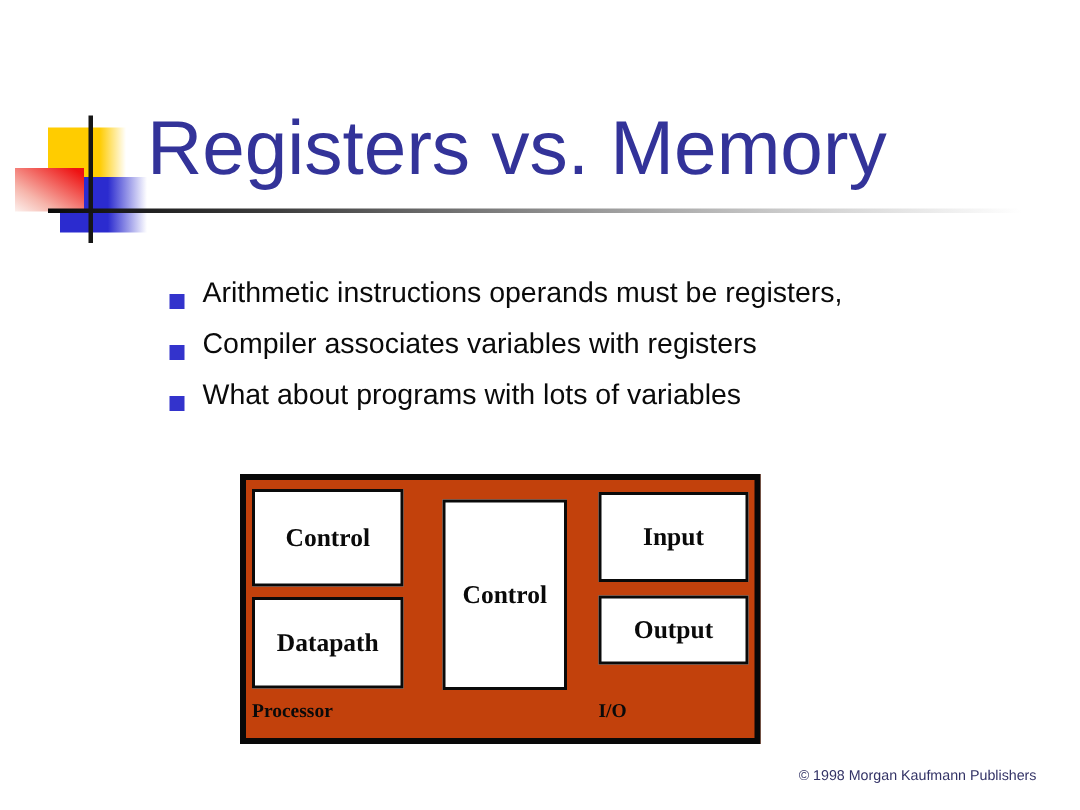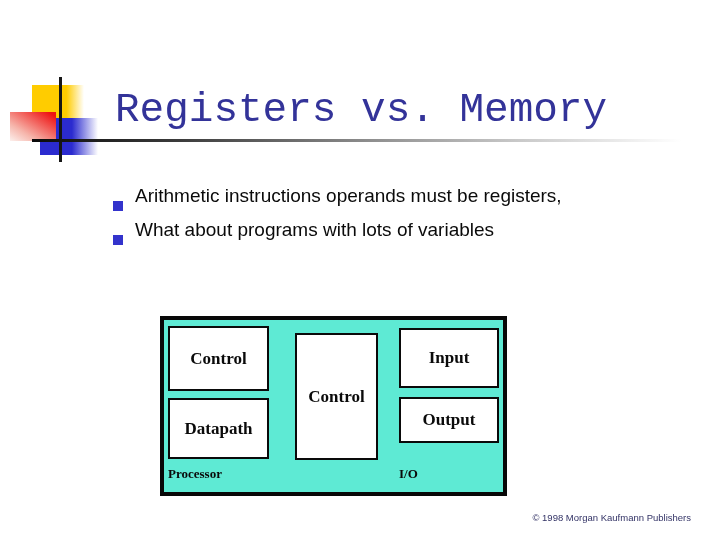--- a/index.html
+++ b/index.html
@@ -14,34 +14,34 @@
     background:linear-gradient(to right,#ffcc00 0,#ffcc00 66%,rgba(255,204,0,0) 100%);}
   .sq-blue{left:40px;top:118px;width:58px;height:37px;z-index:2;
     background:linear-gradient(to right,#2b2bcf 0,#2b2bcf 55%,rgba(43,43,207,0) 100%);}
   .sq-red{left:10px;top:112px;width:46px;height:29px;z-index:3;
     background:linear-gradient(to bottom left,#ee1212 8%,#f6b5ab 70%,rgba(250,228,222,.55) 100%);}
   .vline{position:absolute;left:59px;top:77px;width:3px;height:85px;background:#161616;z-index:4;}
   .hline{position:absolute;left:32px;top:139px;width:676px;height:3px;z-index:4;
     background:linear-gradient(to right,#0a0a0a 0,#3c3c3c 22%,#8e8e8e 50%,#c9c9c9 72%,rgba(255,255,255,0) 96%);}
   
   .title{
-    position:absolute;left:98px;top:71px;margin:17px;
-    font-size:41px;font-weight:400;line-height:1.08;color:#333399;
-    letter-spacing:0;white-space:nowrap;font-family:Liberation Mono, monospace;
+    position:absolute;left:98px;top:71px;margin:0;
+    font-size:51px;font-weight:400;line-height:1.08;color:#333399;
+    letter-spacing:0;white-space:nowrap;
   }
   
   .bullets{position:absolute;left:113px;top:181px;width:585px;color:#0a0a0a;}
-  .bullet-row{display:flex;align-items:flex-end;}
+  .bullet-row{display:flex;align-items:center;}
   .bullet-row + .bullet-row{margin-top:4px;}
   .marker{flex:0 0 auto;width:10px;height:10px;margin:10px 12px 0 0;background:#3333cc;}
   .btext{font-size:19px;line-height:30px;}
   .sub{padding-left:22px;}
   
   .diagram{position:absolute;left:160px;top:316px;width:347px;height:180px;
-    border:4px solid #080808;background:#5eead4;}
+    border:4px solid #080808;background:#c2410c;}
   .dbox{position:absolute;border:2px solid #0a0a0a;background:#ffffff;
     display:flex;align-items:center;justify-content:center;
     font-family:"Liberation Serif",serif;font-weight:bold;font-size:17px;color:#0a0a0a;}
   .box-control {left:4px;  top:6px;  width:101px;height:65px;}
   .box-datapath{left:4px;  top:78px; width:101px;height:61px;}
   .box-memory  {left:131px;top:13px; width:83px; height:127px;}
   .box-input   {left:235px;top:8px;  width:100px;height:60px;}
   .box-output  {left:235px;top:77px; width:100px;height:46px;}
   .dlabel{position:absolute;top:146px;
     font-family:"Liberation Serif",serif;font-weight:bold;font-size:13px;color:#0a0a0a;}
@@ -66,20 +66,26 @@
   <div class="bullets">
     <div class="bullet-row">
       <span class="marker"></span>
       <div class="btext">
         <div>Arithmetic instructions operands must be registers,</div>
       </div>
     </div>
     <div class="bullet-row">
       <span class="marker"></span>
       <div class="btext">
+        <div>Compiler associates variables with registers</div>
+      </div>
+    </div>
+    <div class="bullet-row">
+      <span class="marker"></span>
+      <div class="btext">
         <div>What about programs with lots of variables</div>
       </div>
     </div>
   </div>
 
   <div class="diagram">
     <div class="dbox box-control">Control</div>
     <div class="dbox box-memory">Control</div>
     <div class="dbox box-input">Input</div>
     <div class="dbox box-datapath">Datapath</div>

